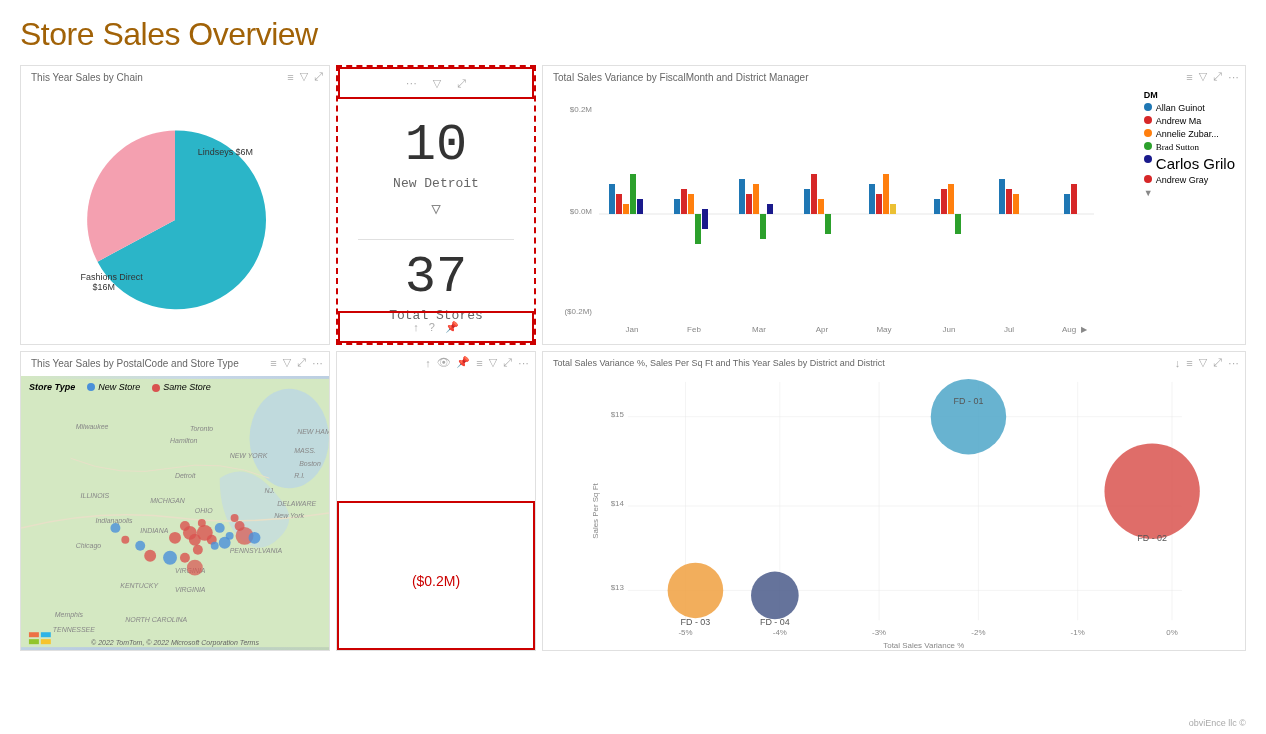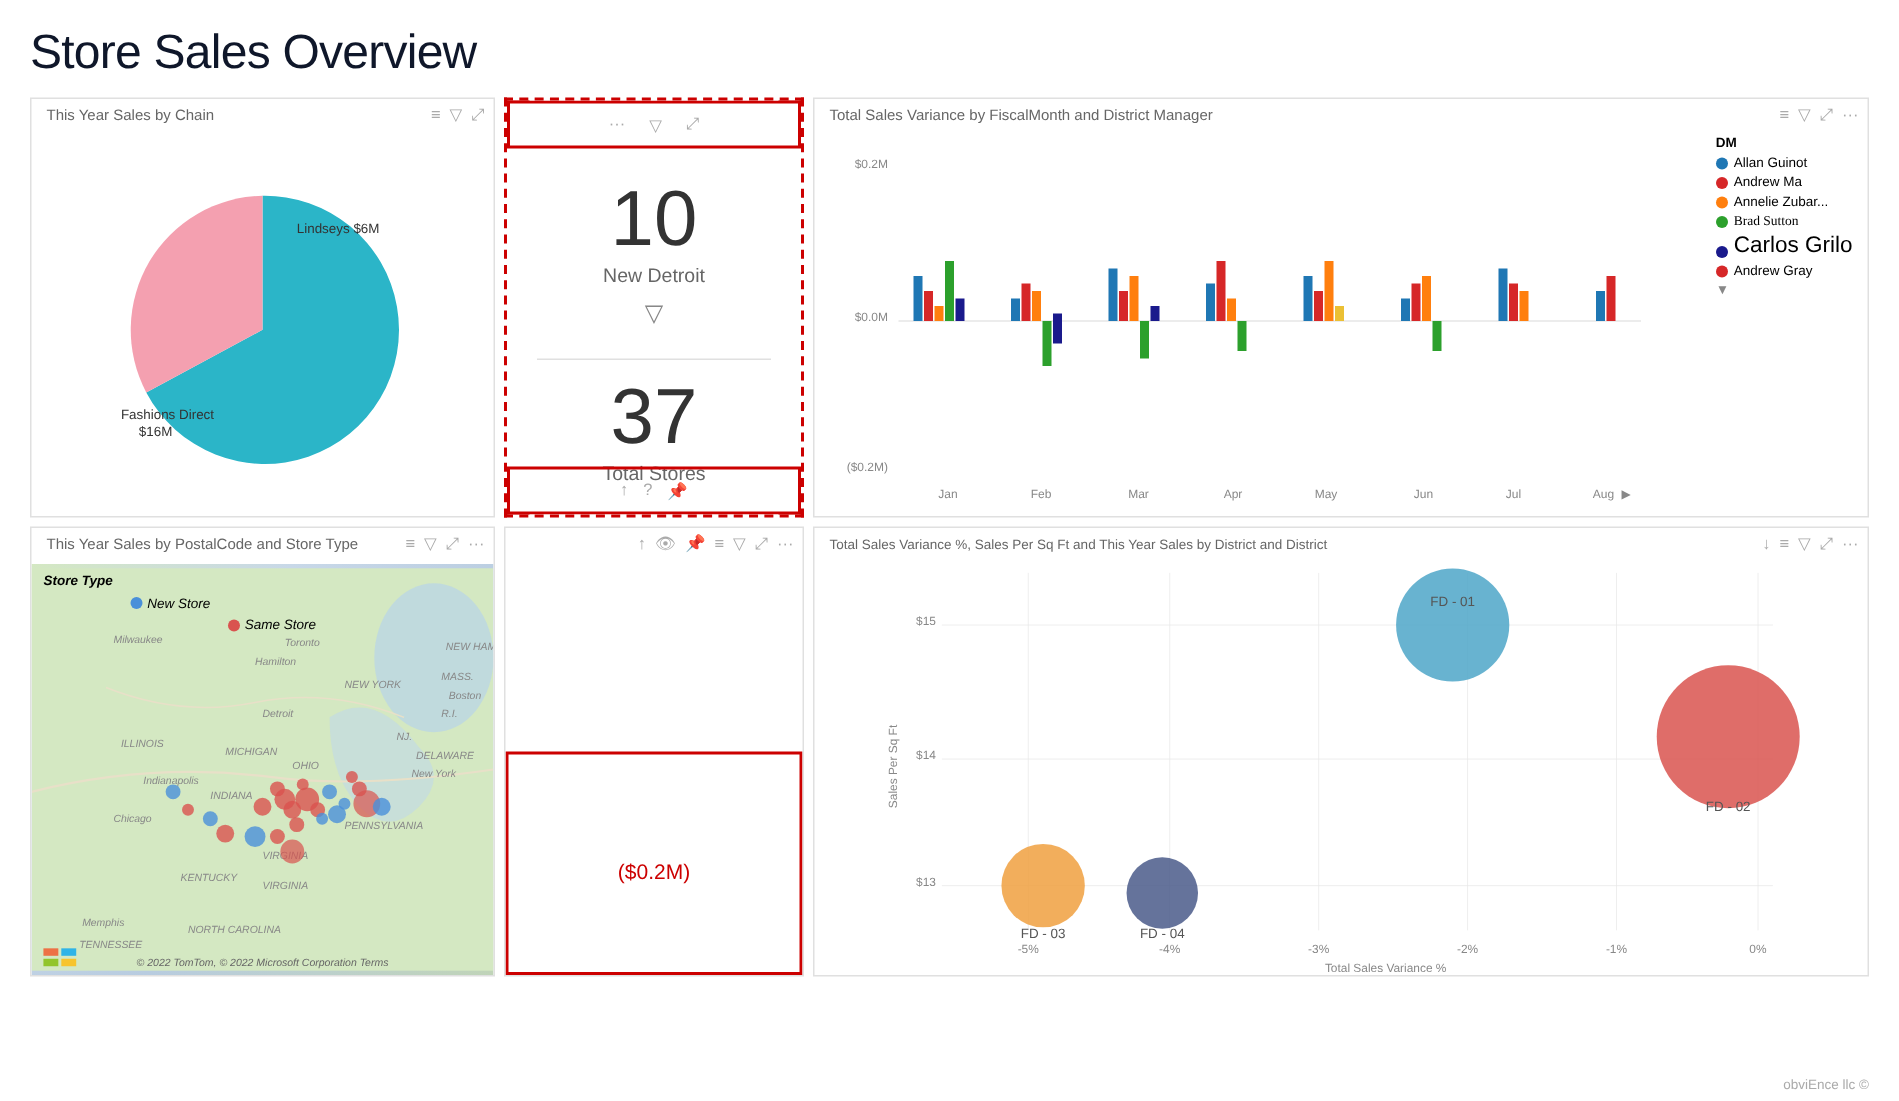--- a/index.html
+++ b/index.html
@@ -13,21 +13,21 @@
     .dashboard {
       background: #fff;
       width: 1266px;
       height: 734px;
       padding: 16px 20px 10px 20px;
       position: relative;
     }
     .page-title {
       font-size: 32px;
       font-weight: 300;
-      color: #0f172a;
+      color: #a16207;
       margin-bottom: 12px;
       letter-spacing: -0.5px;
     }
     .grid {
       display: grid;
       grid-template-columns: 310px 200px 1fr;
       grid-template-rows: 280px 300px;
       gap: 6px;
       height: calc(734px - 80px);
     }
@@ -120,21 +120,21 @@
 
     
     .legend {
       position: absolute;
       right: 10px;
       top: 24px;
       font-size: 9px;
     }
     .legend-item {
       display: flex;
-      align-items: flex-end;
+      align-items: flex-start;
       gap: 4px;
       margin-bottom: 3px;
     }
     .legend-dot {
       width: 8px;
       height: 8px;
       border-radius: 50%;
       flex-shrink: 0;
     }
     .bar-chart-svg {
@@ -201,21 +201,21 @@
       <div class="resize-tr" style="position:absolute;top:-1px;right:-1px;width:16px;height:16px;border:2px solid #c00;border-left:none;border-bottom:none;"></div>
       <div class="resize-bl" style="position:absolute;bottom:-1px;left:-1px;width:16px;height:16px;border:2px solid #c00;border-right:none;border-top:none;"></div>
       <div class="resize-br" style="position:absolute;bottom:-1px;right:-1px;width:16px;height:16px;border:2px solid #c00;border-left:none;border-top:none;"></div>
 
       <div style="position:absolute;top:0;left:0;right:0;height:32px;border-bottom:1px solid #e0e0e0;display:flex;align-items:center;justify-content:center;border:2px solid #cc0000;">
         <span class="toolbar-icon" style="margin:0 8px;">···</span>
         <span class="toolbar-icon" style="margin:0 8px;">▽</span>
         <span class="toolbar-icon" style="margin:0 8px;">⤢</span>
       </div>
 
-      <div class="kpi-content" style="padding-top:32px;">
+      <div class="kpi-content" style="padding-top:32px;font-family:Liberation Mono, monospace;">
         <div class="kpi-number">10</div>
         <div class="kpi-label">New Detroit</div>
         <div style="width:80%;text-align:center;margin:8px 0;">
           <span style="font-size:16px;color:#888;">▽</span>
         </div>
         <div class="kpi-divider"></div>
         <div class="kpi-number">37</div>
         <div class="kpi-label">Total Stores</div>
       </div>
 
@@ -333,21 +333,21 @@
         <span class="toolbar-icon">···</span>
       </div>
       <div class="map-bg" style="margin-top:24px;height:calc(100% - 24px);font-style:italic;">
         
         <div style="position:absolute;top:6px;left:8px;font-size:9px;display:flex;gap:12px;">
           <span style="font-weight:600;">Store Type</span>
           <span style="display:flex;align-items:center;gap:3px;">
             <span style="width:8px;height:8px;border-radius:50%;background:#4a90d9;display:inline-block;"></span>
             <span>New Store</span>
           </span>
-          <span style="display:flex;align-items:flex-end;gap:3px;margin-top:29px;">
+          <span style="display:flex;align-items:flex-end;gap:3px;">
             <span style="width:8px;height:8px;border-radius:50%;background:#d9534f;display:inline-block;"></span>
             <span>Same Store</span>
           </span>
         </div>
         
         <svg width="100%" height="100%" viewBox="0 0 310 270">
 
           <rect width="310" height="270" fill="#d4e8c2"></rect>
 
           <ellipse cx="270" cy="60" rx="40" ry="50" fill="#b8d4e8" opacity="0.7"></ellipse>

